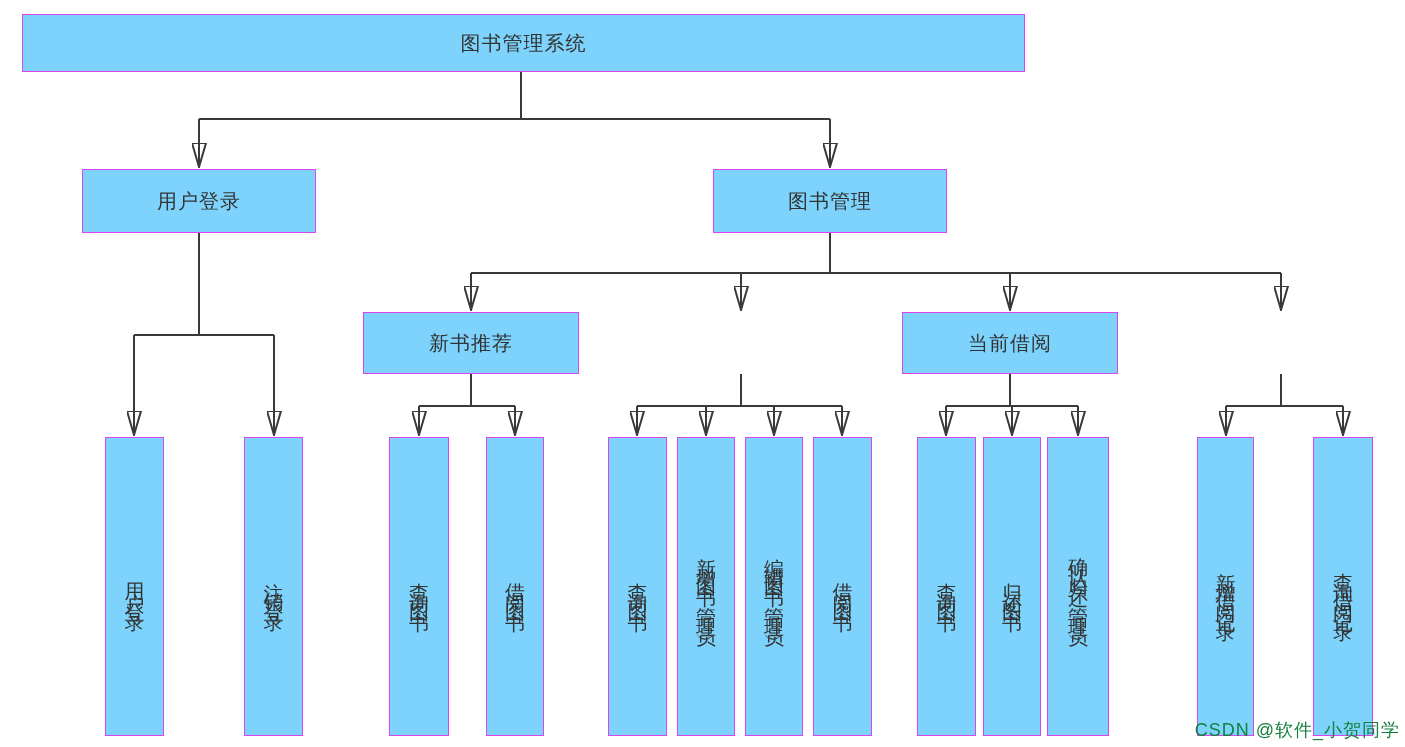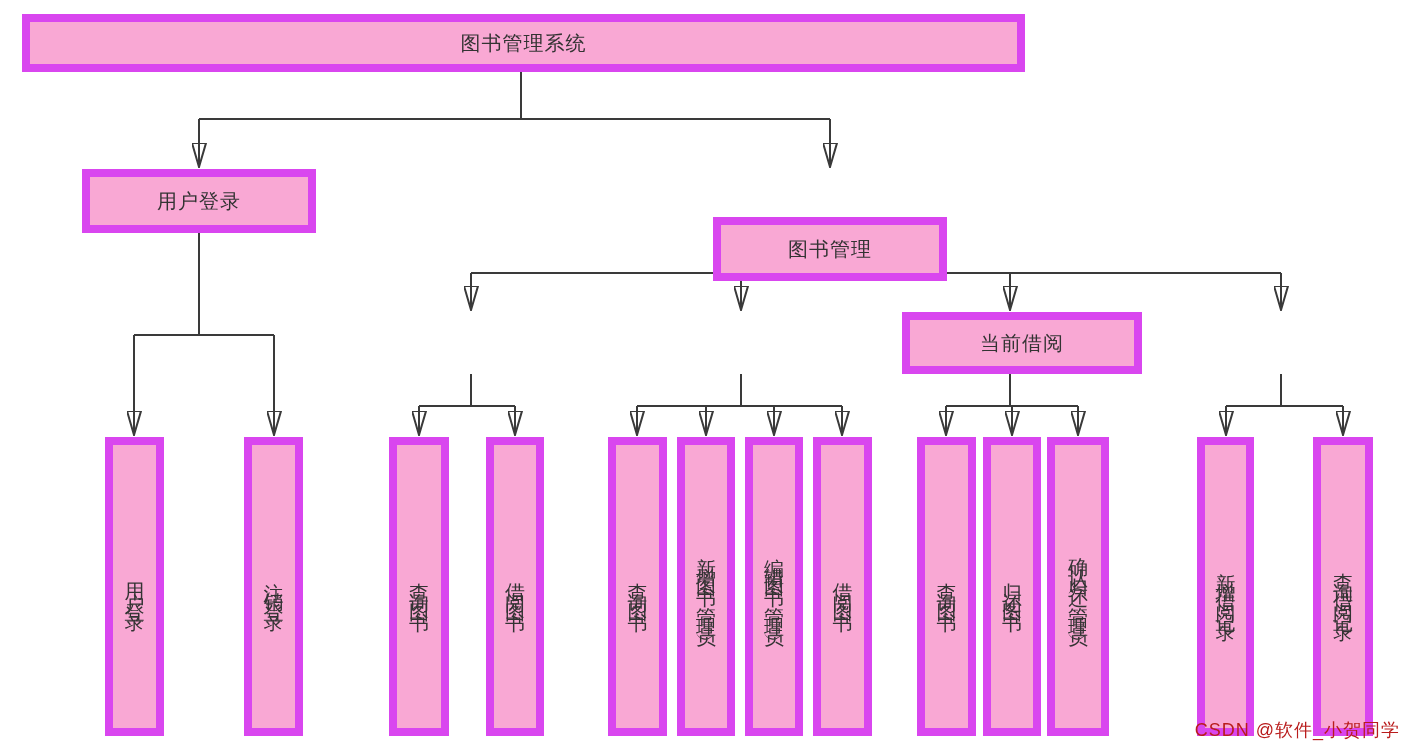--- a/index.html
+++ b/index.html
@@ -13,22 +13,22 @@
   }
   .connector-layer{
     position:absolute;left:0;top:0;z-index:1;
   }
   .connector-layer path{
     stroke:#3a3a3a;stroke-width:2;fill:none;
   }
   .node{
     position:absolute;
     box-sizing:border-box;
-    border:8px solid #d946ef;
-    background:#f9a8d4;
+    border:1px solid #d946ef;
+    background:#7dd3fc;
     display:flex;
     align-items:center;
     justify-content:center;
     z-index:2;
   }
   .hbox{
     font-size:20px;
     letter-spacing:1px;
     text-align:center;
   }
@@ -39,21 +39,21 @@
     letter-spacing:10px;
     line-height:1.15;
     white-space:nowrap;
   }
   .watermark{
     position:absolute;
     top:718px;
     right:5px;
     font-size:18px;
     letter-spacing:1px;
-    color:#b91c1c;
+    color:#15803d;
     z-index:5;
   }
 </style>
 </head>
 <body>
 
 <div class="canvas">
 
   <svg class="connector-layer" width="1405" height="747" viewBox="0 0 1405 747">
     <defs>
@@ -113,23 +113,24 @@
       <path d="M1281,374 V406"></path>
       <path d="M1226,406 H1343"></path>
       <path d="M1226,406 V434" marker-end="url(#arw)"></path>
       <path d="M1343,406 V434" marker-end="url(#arw)"></path>
     </g>
   </svg>
 
   <div class="node hbox" style="left:22px;top:14px;width:1003px;height:58px;">图书管理系统</div>
 
   <div class="node hbox" style="left:82px;top:169px;width:234px;height:64px;">用户登录</div>
-  <div class="node hbox" style="left:713px;top:169px;width:234px;height:64px;margin-top:48px;">图书管理</div>
+  <div class="node hbox" style="left:713px;top:169px;width:234px;height:64px;">图书管理</div>
 
-  <div class="node hbox" style="left:902px;top:312px;width:240px;height:62px;">当前借阅</div>
+  <div class="node hbox" style="left:363px;top:312px;width:216px;height:62px;">新书推荐</div>
+  <div class="node hbox" style="left:902px;top:312px;width:216px;height:62px;">当前借阅</div>
 
   <div class="node vbox" style="left:105px;top:437px;width:59px;height:299px;">
     <span>用户登录</span>
   </div>
   <div class="node vbox" style="left:244px;top:437px;width:59px;height:299px;">
     <span>注销登录</span>
   </div>
 
   <div class="node vbox" style="left:389px;top:437px;width:60px;height:299px;">
     <span>查询图书</span>

